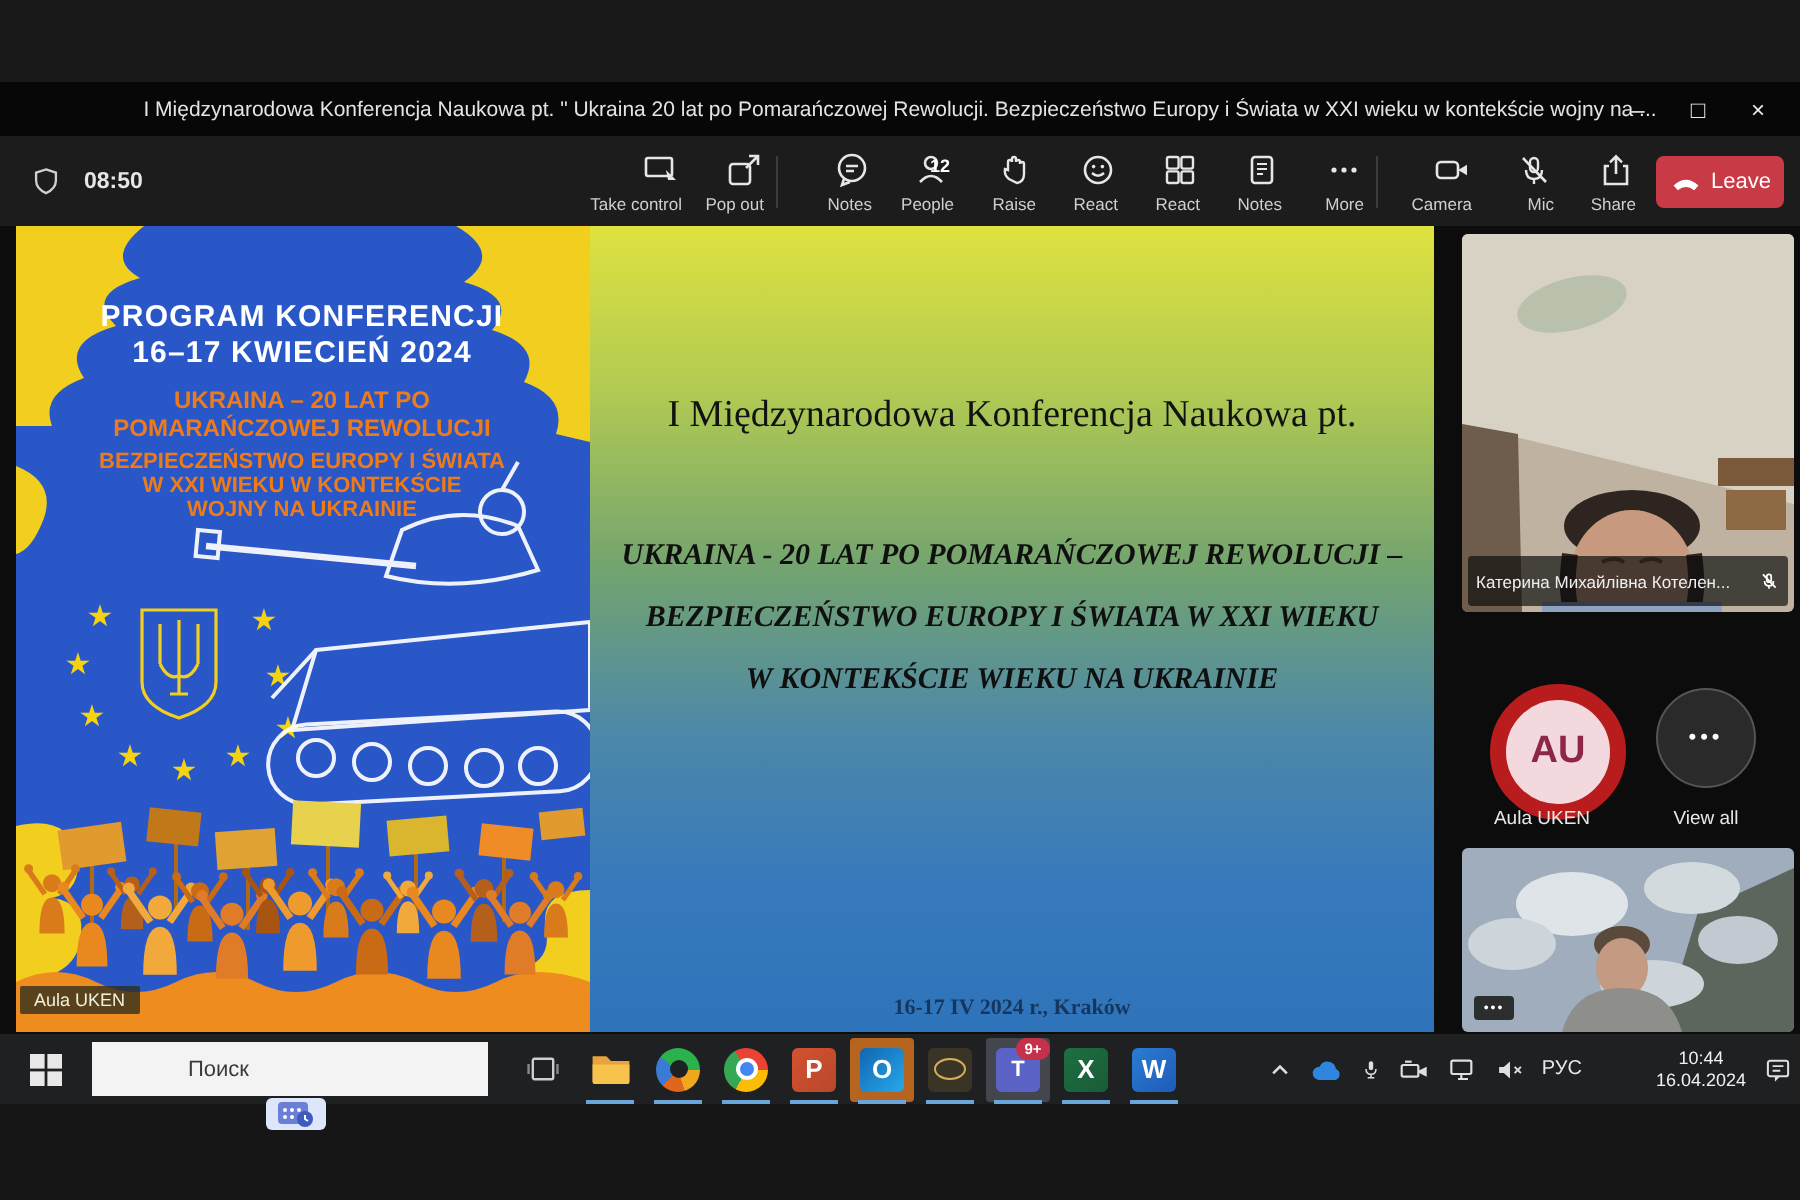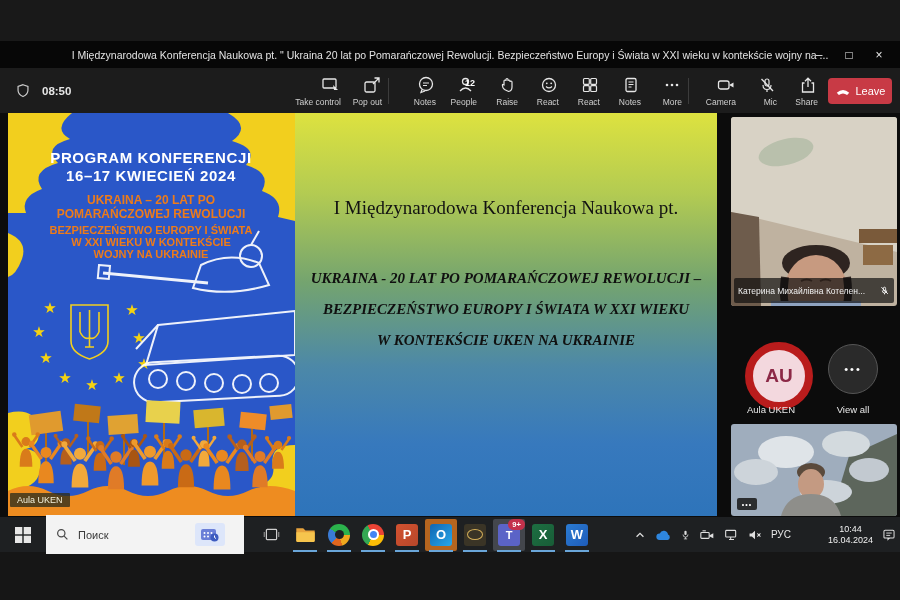--- a/index.html
+++ b/index.html
@@ -55,21 +55,21 @@
   #au-label{position:absolute;left:-6px;top:86px;width:92px;text-align:center;color:#e8e8e8;font-size:9.5px;}
   #viewall-circle{position:absolute;left:97px;top:26px;width:48px;height:48px;border-radius:50%;
      background:#2a2a2a;border:1px solid #555;display:flex;align-items:center;justify-content:center;
      color:#fff;font-size:11px;letter-spacing:2px;cursor:pointer;}
   #viewall-label{position:absolute;left:76px;top:86px;width:92px;text-align:center;color:#e8e8e8;font-size:9.5px;}
   #v2-more{position:absolute;left:6px;bottom:6px;width:20px;height:12px;background:rgba(22,22,22,.85);
      border-radius:2px;color:#fff;font-size:7px;letter-spacing:1px;display:flex;align-items:center;justify-content:center;cursor:pointer;}
   
   #taskbar{left:0;top:517px;width:900px;height:35px;background:#1e2022;display:flex;align-items:center;}
   #start-btn{width:46px;height:35px;display:flex;align-items:center;justify-content:center;cursor:pointer;}
-  #search-box{width:184px;height:39px;background:#f3f3f3;display:flex;align-items:center;padding:0 4px 0 10px;gap:7px;cursor:text;}
+  #search-box{width:184px;height:27px;background:#f3f3f3;display:flex;align-items:center;padding:0 4px 0 10px;gap:7px;cursor:text;flex-direction:column;}
   #search-box input{border:0;outline:0;background:transparent;font-size:11px;color:#222;width:108px;
      font-family:"Liberation Sans",sans-serif;}
   #search-box input::placeholder{color:#3a3a3a;opacity:1;}
   #sh-icon{width:30px;height:23px;border-radius:3px;background:#dde6fa;display:flex;align-items:center;justify-content:center;}
   #taskview{width:34px;height:35px;display:flex;align-items:center;justify-content:center;margin-left:10px;cursor:pointer;}
   .app{width:34px;height:35px;display:flex;align-items:center;justify-content:center;position:relative;cursor:pointer;}
   .app .uline{position:absolute;bottom:0;left:5px;right:5px;height:2px;background:#6aa6d9;}
   .plate{display:flex;align-items:center;justify-content:center;width:32px;height:32px;border-radius:2px;}
   .plate.orange{background:#b5651f;}
   .plate.gray{background:#43464c;}
@@ -334,22 +334,23 @@
         <use href="#pp" transform="translate(252 372) scale(1.1)" fill="#e07b27" stroke="#e07b27"></use>
         <use href="#pp" transform="translate(270 354) scale(0.85)" fill="#d97b1a" stroke="#d97b1a"></use>
       </g>
     </svg>
 
     <div class="abs" id="slide-right">
       <div class="abs" id="slide-heading">I Międzynarodowa Konferencja Naukowa pt.</div>
       <div class="abs" id="slide-lines">
         <div>UKRAINA - 20 LAT PO POMARAŃCZOWEJ REWOLUCJI –</div>
         <div>BEZPIECZEŃSTWO EUROPY I ŚWIATA W XXI WIEKU</div>
-        <div>W KONTEKŚCIE UKEN NA UKRAINIE</div>
+        <div>W KONTEKŚCIE WIEKU NA UKRAINIE</div>
       </div>
+      <div class="abs" id="slide-footer">16-17 IV 2024 r., Kraków</div>
     </div>
 
     <div class="abs" id="aula-watermark">Aula UKEN</div>
   </div>
 
   <div class="abs" id="sidebar">
 
     <div class="vtile" id="vtile1">
       <svg width="166" height="189" viewBox="0 0 166 189">
         <rect width="166" height="189" fill="#bfb2a0"></rect>

